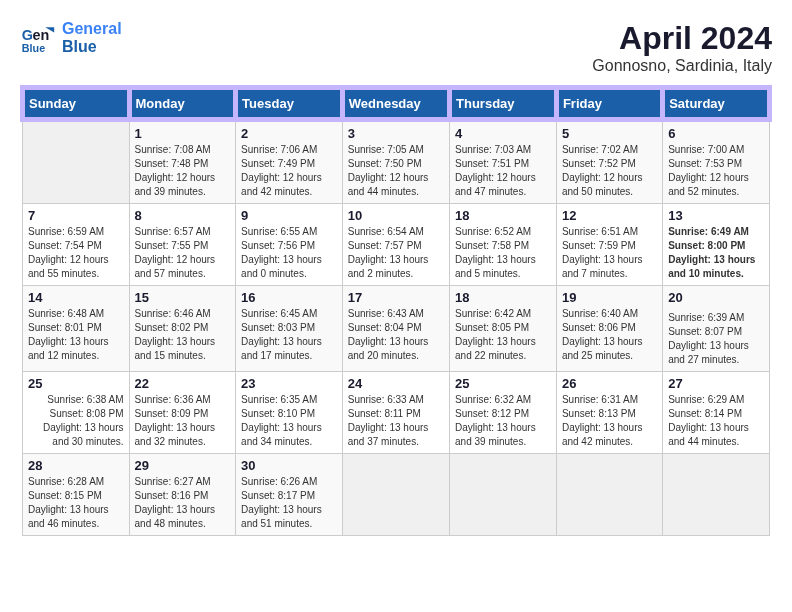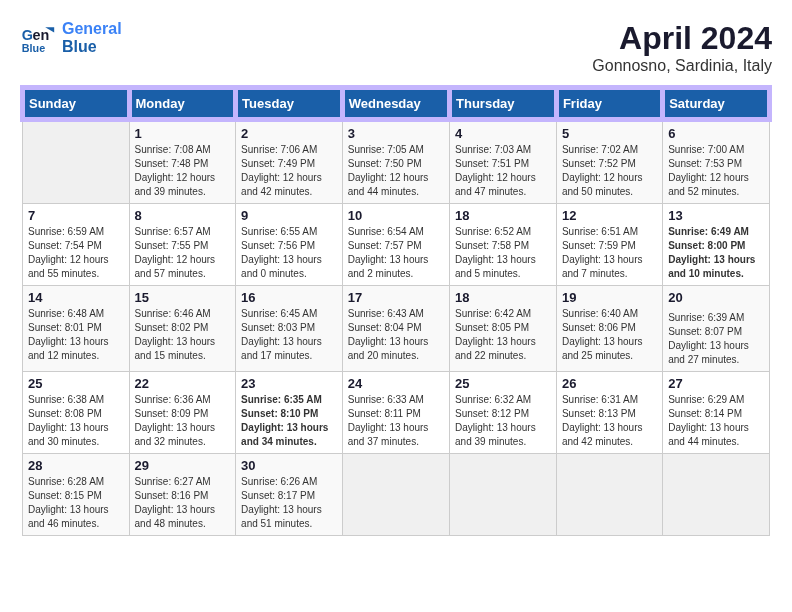--- a/index.html
+++ b/index.html
@@ -237,33 +237,33 @@
         <td>
           <div class="day-number">20</div>
           <div class="day-info" style="white-space: pre-line; margin-top: 6px;">Sunrise: 6:39 AM
 Sunset: 8:07 PM
 Daylight: 13 hours and 27 minutes.</div>
         </td>
       </tr>
       <tr>
         <td>
           <div class="day-number">25</div>
-          <div class="day-info" style="white-space: pre-line;">Sunrise: 6:38 AM
+          <div class="day-info" style="white-space: pre-line; text-align: right;">Sunrise: 6:38 AM
 Sunset: 8:08 PM
 Daylight: 13 hours and 30 minutes.</div>
         </td>
         <td>
           <div class="day-number">22</div>
           <div class="day-info" style="white-space: pre-line;">Sunrise: 6:36 AM
 Sunset: 8:09 PM
 Daylight: 13 hours and 32 minutes.</div>
         </td>
         <td>
           <div class="day-number">23</div>
-          <div class="day-info" style="white-space: pre-line; font-weight: bold;">Sunrise: 6:35 AM
+          <div class="day-info" style="white-space: pre-line;">Sunrise: 6:35 AM
 Sunset: 8:10 PM
 Daylight: 13 hours and 34 minutes.</div>
         </td>
         <td>
           <div class="day-number">24</div>
           <div class="day-info" style="white-space: pre-line;">Sunrise: 6:33 AM
 Sunset: 8:11 PM
 Daylight: 13 hours and 37 minutes.</div>
         </td>
         <td>

